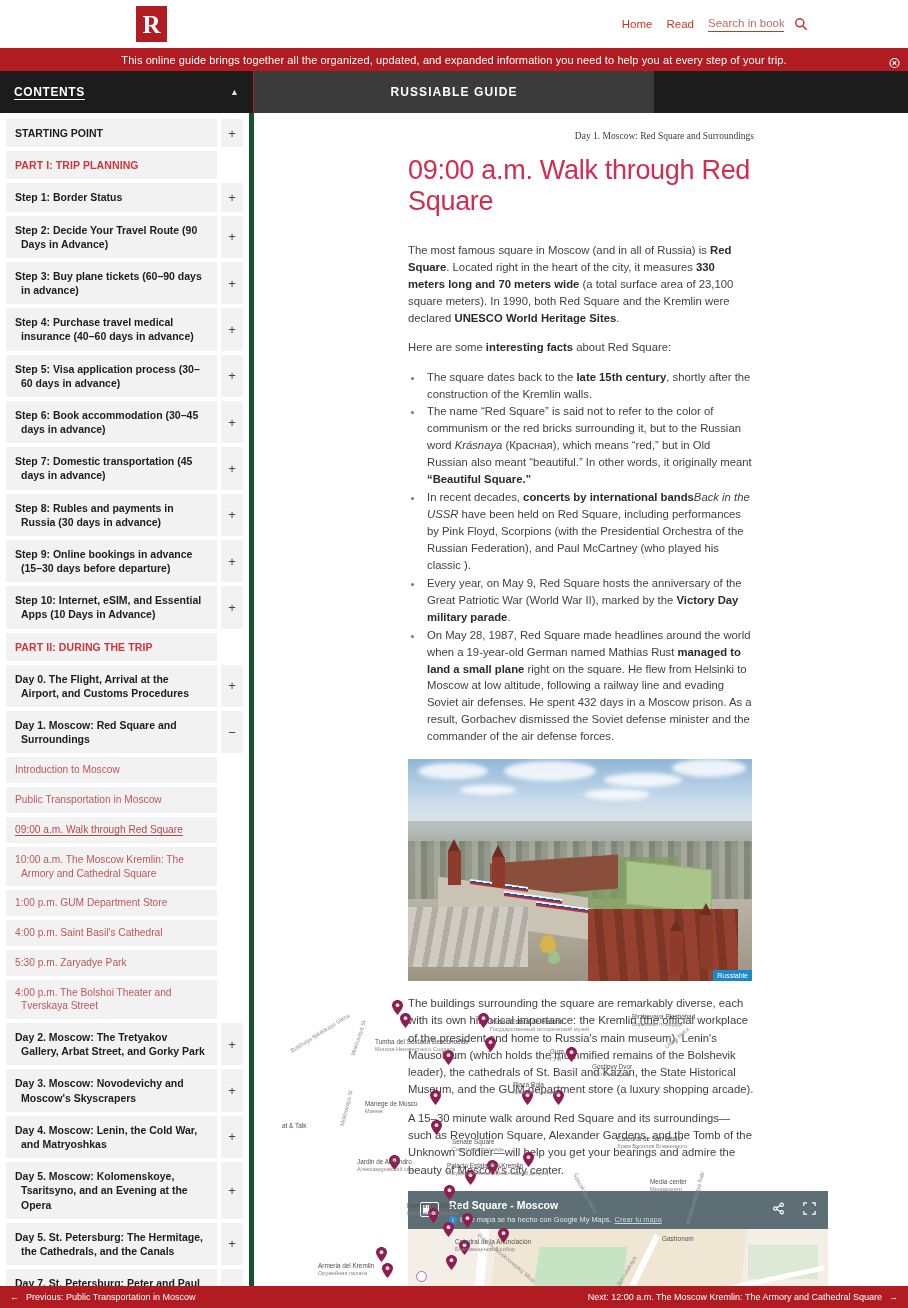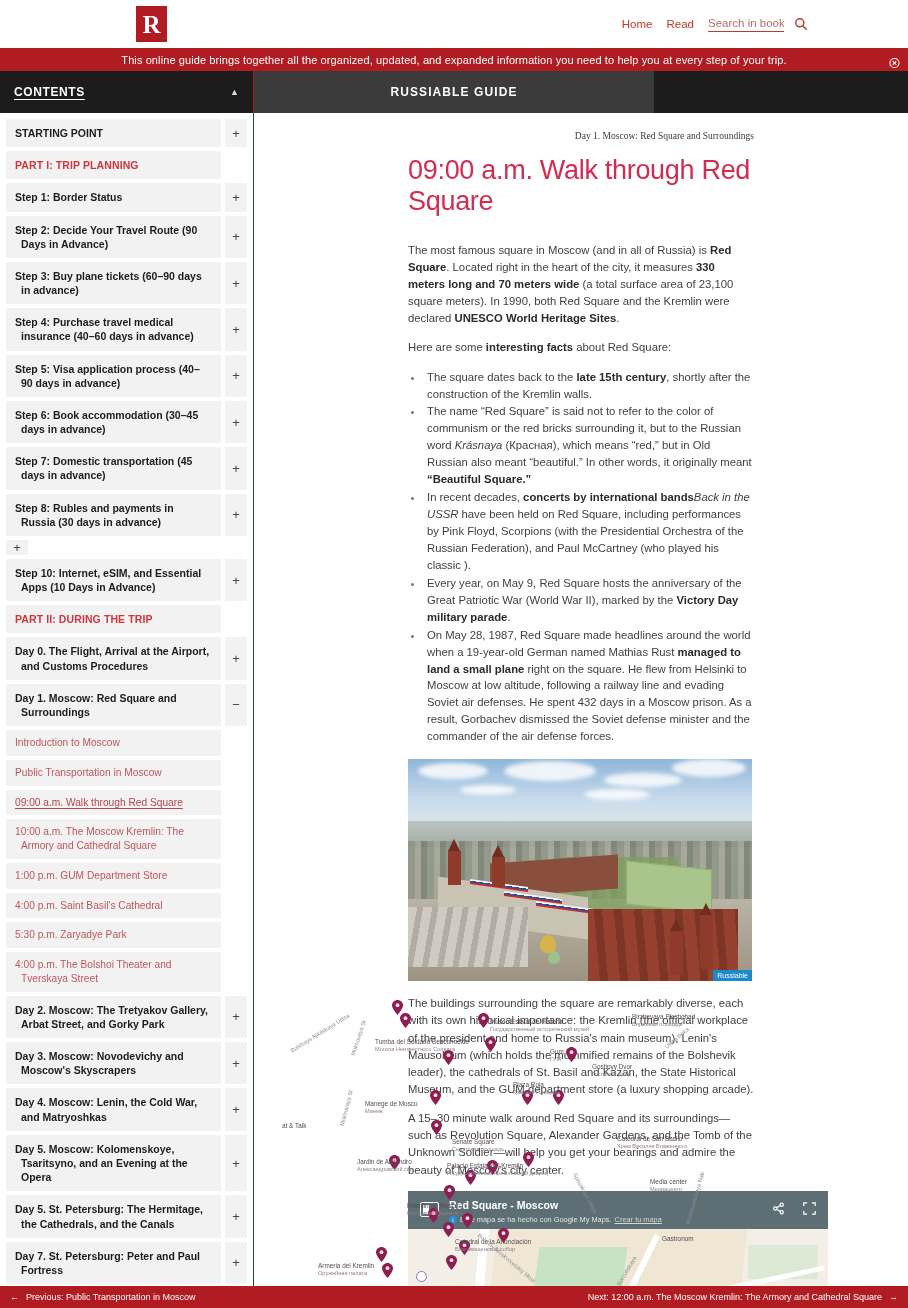--- a/index.html
+++ b/index.html
@@ -73,21 +73,21 @@
     font-size: 12px; font-weight: 700; letter-spacing: 1.1px;
   }
   .dark-rest { flex: 1; background: #1c1c1c; }
 
   
   .layout { display: flex; height: 1195px; }
 
   
   .sidebar {
     width: 254px; background: #ffffff;
-    border-right: 1px solid #14532d;
+    border-right: 5px solid #14532d;
     padding: 6px 6px 0 6px;
     overflow: hidden;
   }
   .toc-item {
     display: flex; align-items: stretch; gap: 4px;
     margin-bottom: 4px;
   }
   .toc-label {
     flex: 1; background: #f2f2f2; color: #1c1c1c;
     font-size: 10.5px; font-weight: 700;
@@ -336,36 +336,37 @@
       </div>
       <div class="toc-item">
         <div class="toc-label">Step 3: Buy plane tickets (60–90 days in advance)</div>
         <div class="toc-toggle">+</div>
       </div>
       <div class="toc-item">
         <div class="toc-label">Step 4: Purchase travel medical insurance (40–60 days in advance)</div>
         <div class="toc-toggle">+</div>
       </div>
       <div class="toc-item">
-        <div class="toc-label">Step 5: Visa application process (40–90 days in advance)</div>
+        <div class="toc-label">Step 5: Visa application process (30–60 days in advance)</div>
         <div class="toc-toggle">+</div>
       </div>
       <div class="toc-item">
         <div class="toc-label">Step 6: Book accommodation (30–45 days in advance)</div>
         <div class="toc-toggle">+</div>
       </div>
       <div class="toc-item">
         <div class="toc-label">Step 7: Domestic transportation (45 days in advance)</div>
         <div class="toc-toggle">+</div>
       </div>
       <div class="toc-item">
         <div class="toc-label">Step 8: Rubles and payments in Russia (30 days in advance)</div>
         <div class="toc-toggle">+</div>
       </div>
       <div class="toc-item">
+        <div class="toc-label">Step 9: Online bookings in advance (15–30 days before departure)</div>
         <div class="toc-toggle">+</div>
       </div>
       <div class="toc-item">
         <div class="toc-label">Step 10: Internet, eSIM, and Essential Apps (10 Days in Advance)</div>
         <div class="toc-toggle">+</div>
       </div>
       <div class="toc-item part">
         <div class="toc-label">PART II: DURING THE TRIP</div>
         <div class="toc-toggle hidden"></div>
       </div>

